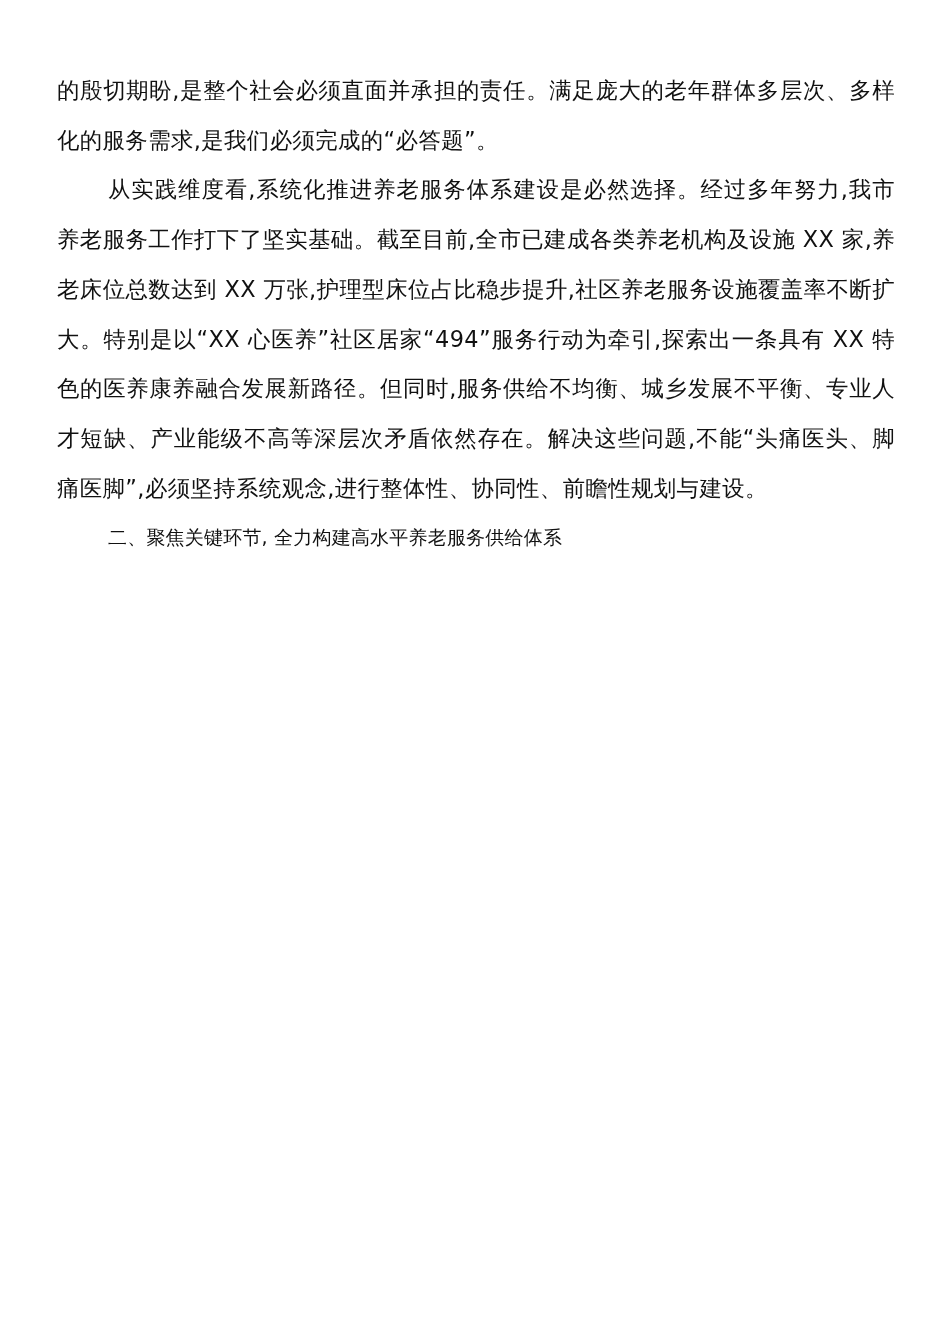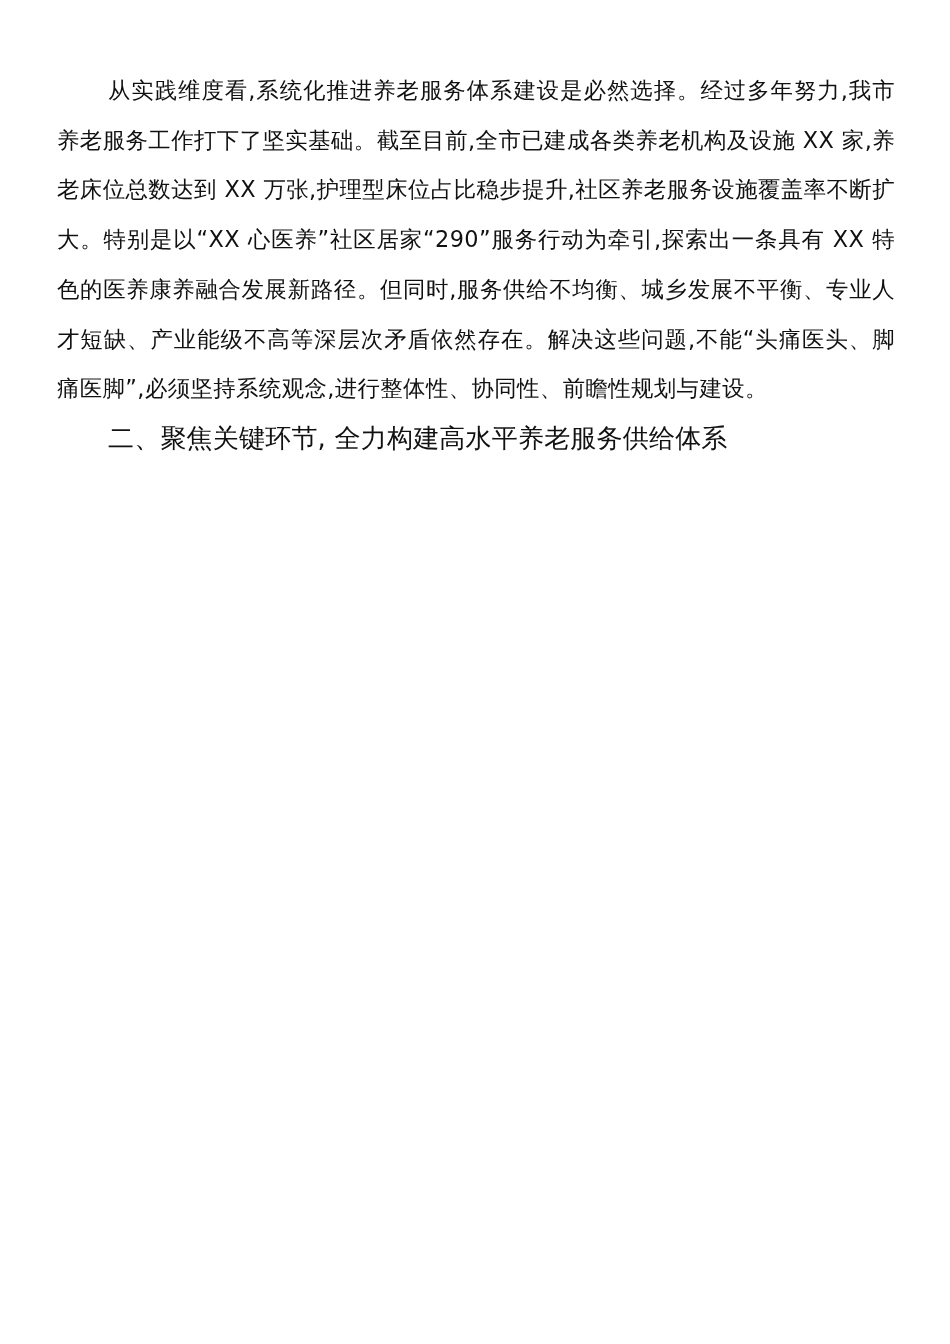--- a/index.html
+++ b/index.html
@@ -2,21 +2,22 @@
 <html><head>
 <meta charset="utf-8">
 <style>
   html, body { margin:0; padding:0; background:#ffffff; }
   body { width:950px; height:1344px; position:relative; overflow:hidden;
          font-family:"DejaVu Sans", "Liberation Sans", sans-serif; color:#111111; }
   .page { position:absolute; left:57px; top:66px; width:838px; }
   .p { font-size:22.4px; line-height:49.7px; margin:0; text-align:justify;
        text-align-last:left; letter-spacing:0.4px; }
   .indent { text-indent:51px; }
-  .heading { font-size:26px; line-height:49.7px; margin:0; text-indent:51px; letter-spacing:0.2px; }
+  .heading { font-size:19px; line-height:49.7px; margin:0; text-indent:51px; letter-spacing:0.2px; }
 </style>
 </head>
 <body>
 
 <div class="page">
-  <p class="p indent">从实践维度看,系统化推进养老服务体系建设是必然选择。经过多年努力,我市养老服务工作打下了坚实基础。截至目前,全市已建成各类养老机构及设施 XX 家,养老床位总数达到 XX 万张,护理型床位占比稳步提升,社区养老服务设施覆盖率不断扩大。特别是以“XX 心医养”社区居家“290”服务行动为牵引,探索出一条具有 XX 特色的医养康养融合发展新路径。但同时,服务供给不均衡、城乡发展不平衡、专业人才短缺、产业能级不高等深层次矛盾依然存在。解决这些问题,不能“头痛医头、脚痛医脚”,必须坚持系统观念,进行整体性、协同性、前瞻性规划与建设。</p>
+  <p class="p">的殷切期盼,是整个社会必须直面并承担的责任。满足庞大的老年群体多层次、多样化的服务需求,是我们必须完成的“必答题”。</p>
+  <p class="p indent">从实践维度看,系统化推进养老服务体系建设是必然选择。经过多年努力,我市养老服务工作打下了坚实基础。截至目前,全市已建成各类养老机构及设施 XX 家,养老床位总数达到 XX 万张,护理型床位占比稳步提升,社区养老服务设施覆盖率不断扩大。特别是以“XX 心医养”社区居家“494”服务行动为牵引,探索出一条具有 XX 特色的医养康养融合发展新路径。但同时,服务供给不均衡、城乡发展不平衡、专业人才短缺、产业能级不高等深层次矛盾依然存在。解决这些问题,不能“头痛医头、脚痛医脚”,必须坚持系统观念,进行整体性、协同性、前瞻性规划与建设。</p>
   <p class="heading">二、聚焦关键环节, 全力构建高水平养老服务供给体系</p>
 </div>
 
 </body></html>

